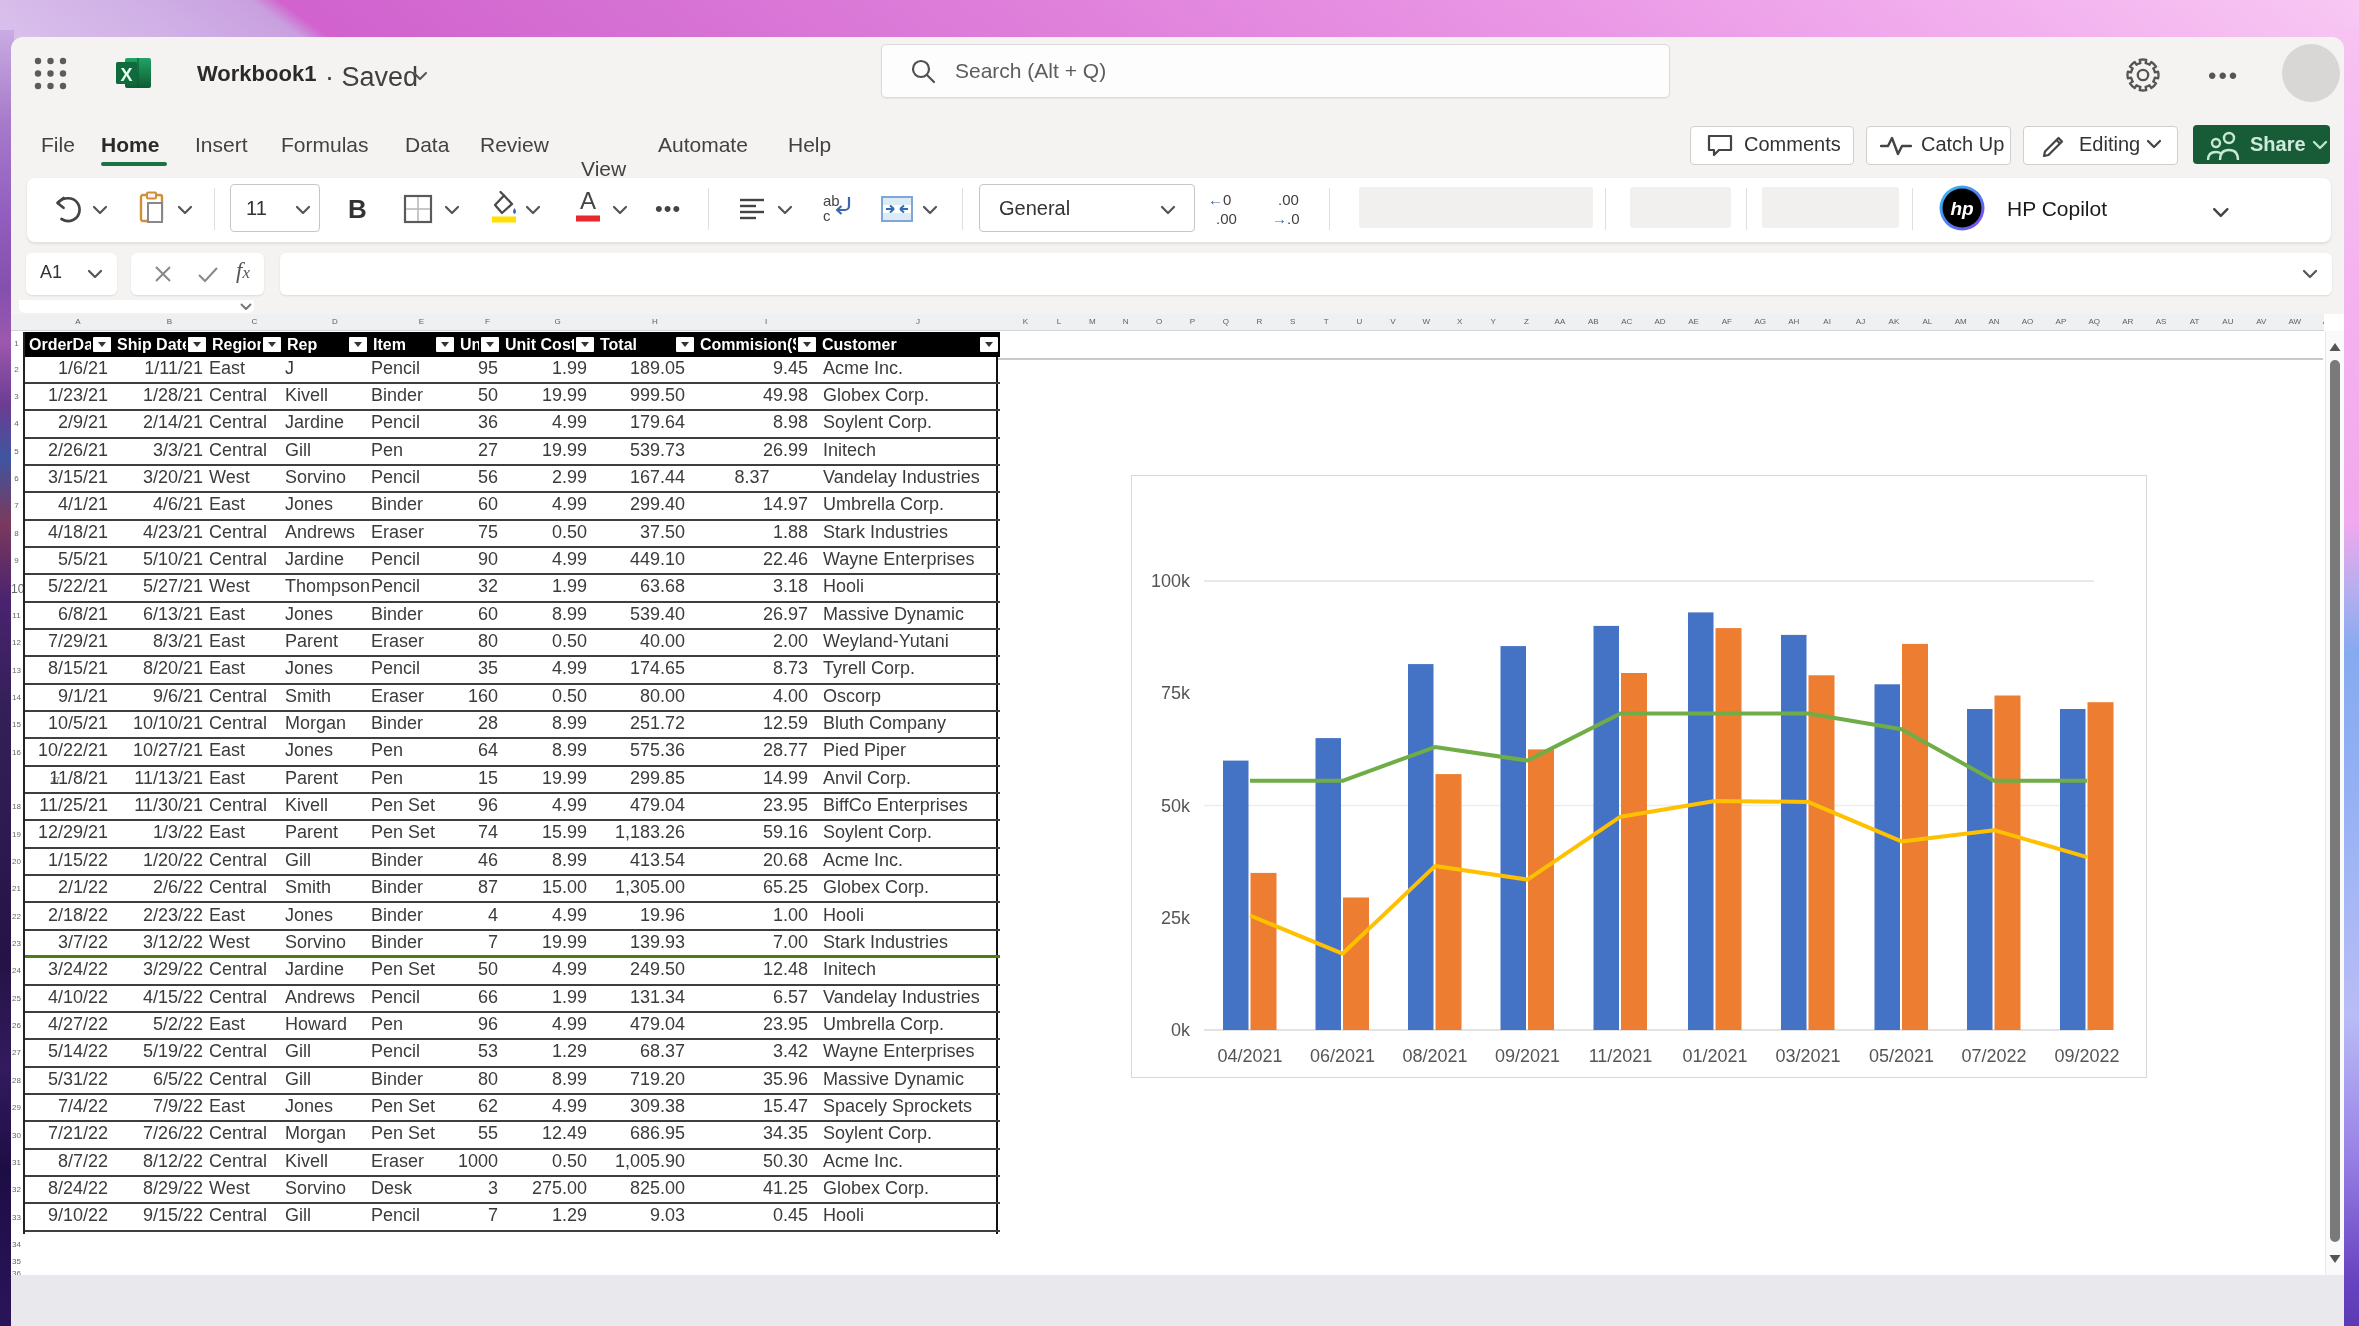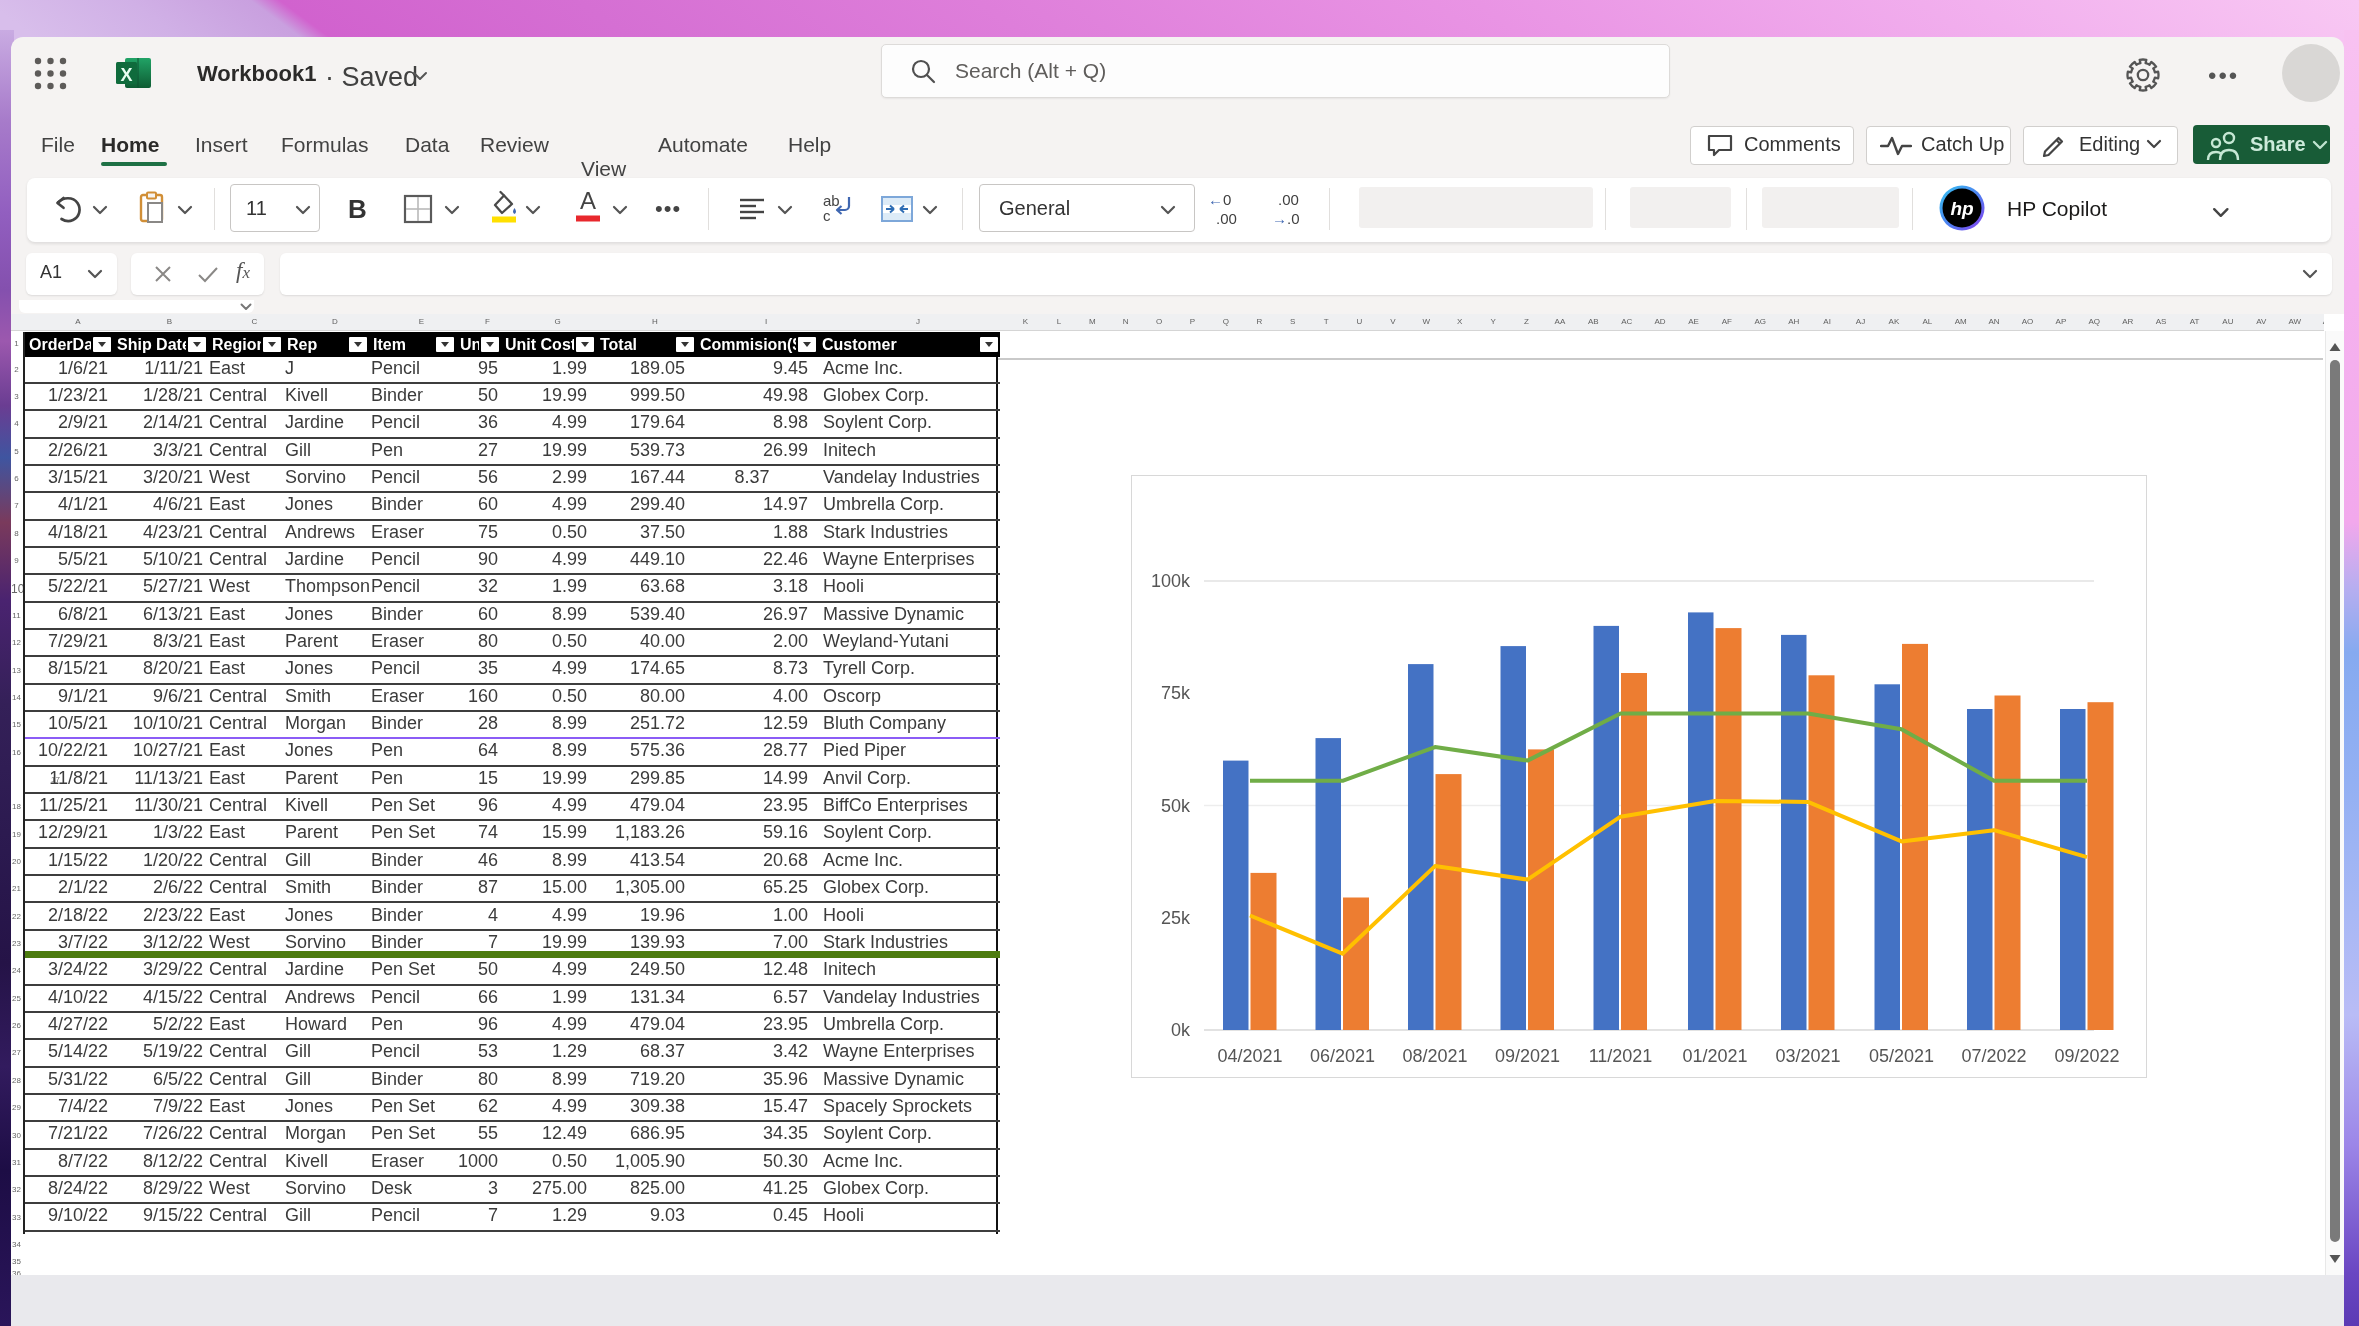--- a/index.html
+++ b/index.html
@@ -536,21 +536,21 @@
         <div style="position:absolute;top:-2px;height:25px;line-height:26px;font-size:18px;color:#3b3b3b;white-space:nowrap;left:88px;width:90px;text-align:right;">9/6/21</div>
         <div style="position:absolute;top:-2px;height:25px;line-height:26px;font-size:18px;color:#3b3b3b;white-space:nowrap;left:184px;width:74px;overflow:hidden;">Central</div>
         <div style="position:absolute;top:-2px;height:25px;line-height:26px;font-size:18px;color:#3b3b3b;white-space:nowrap;left:260px;width:84px;overflow:hidden;">Smith</div>
         <div style="position:absolute;top:-2px;height:25px;line-height:26px;font-size:18px;color:#3b3b3b;white-space:nowrap;left:346px;width:85px;overflow:hidden;">Eraser</div>
         <div style="position:absolute;top:-2px;height:25px;line-height:26px;font-size:18px;color:#3b3b3b;white-space:nowrap;left:431px;width:42px;text-align:right;">160</div>
         <div style="position:absolute;top:-2px;height:25px;line-height:26px;font-size:18px;color:#3b3b3b;white-space:nowrap;left:476px;width:86px;text-align:right;">0.50</div>
         <div style="position:absolute;top:-2px;height:25px;line-height:26px;font-size:18px;color:#3b3b3b;white-space:nowrap;left:571px;width:89px;text-align:right;">80.00</div>
         <div style="position:absolute;top:-2px;height:25px;line-height:26px;font-size:18px;color:#3b3b3b;white-space:nowrap;left:671px;width:112px;text-align:right;">4.00</div>
         <div style="position:absolute;top:-2px;height:25px;line-height:26px;font-size:18px;color:#3b3b3b;white-space:nowrap;left:798px;width:177px;overflow:hidden;">Oscorp</div>
       </div>
-      <div style="position:absolute;left:0;top:380.05px;width:975px;height:27.35px;box-sizing:border-box;border-bottom:2px solid #8b5cf6;">
+      <div style="position:absolute;left:0;top:380.05px;width:975px;height:27.35px;box-sizing:border-box;border-bottom:2px solid #404040;">
         <div style="position:absolute;top:-2px;height:25px;line-height:26px;font-size:18px;color:#3b3b3b;white-space:nowrap;left:0px;width:83px;text-align:right;">10/5/21</div>
         <div style="position:absolute;top:-2px;height:25px;line-height:26px;font-size:18px;color:#3b3b3b;white-space:nowrap;left:88px;width:90px;text-align:right;">10/10/21</div>
         <div style="position:absolute;top:-2px;height:25px;line-height:26px;font-size:18px;color:#3b3b3b;white-space:nowrap;left:184px;width:74px;overflow:hidden;">Central</div>
         <div style="position:absolute;top:-2px;height:25px;line-height:26px;font-size:18px;color:#3b3b3b;white-space:nowrap;left:260px;width:84px;overflow:hidden;">Morgan</div>
         <div style="position:absolute;top:-2px;height:25px;line-height:26px;font-size:18px;color:#3b3b3b;white-space:nowrap;left:346px;width:85px;overflow:hidden;">Binder</div>
         <div style="position:absolute;top:-2px;height:25px;line-height:26px;font-size:18px;color:#3b3b3b;white-space:nowrap;left:431px;width:42px;text-align:right;">28</div>
         <div style="position:absolute;top:-2px;height:25px;line-height:26px;font-size:18px;color:#3b3b3b;white-space:nowrap;left:476px;width:86px;text-align:right;">8.99</div>
         <div style="position:absolute;top:-2px;height:25px;line-height:26px;font-size:18px;color:#3b3b3b;white-space:nowrap;left:571px;width:89px;text-align:right;">251.72</div>
         <div style="position:absolute;top:-2px;height:25px;line-height:26px;font-size:18px;color:#3b3b3b;white-space:nowrap;left:671px;width:112px;text-align:right;">12.59</div>
         <div style="position:absolute;top:-2px;height:25px;line-height:26px;font-size:18px;color:#3b3b3b;white-space:nowrap;left:798px;width:177px;overflow:hidden;">Bluth Company</div>
@@ -632,21 +632,21 @@
         <div style="position:absolute;top:-2px;height:25px;line-height:26px;font-size:18px;color:#3b3b3b;white-space:nowrap;left:88px;width:90px;text-align:right;">2/23/22</div>
         <div style="position:absolute;top:-2px;height:25px;line-height:26px;font-size:18px;color:#3b3b3b;white-space:nowrap;left:184px;width:74px;overflow:hidden;">East</div>
         <div style="position:absolute;top:-2px;height:25px;line-height:26px;font-size:18px;color:#3b3b3b;white-space:nowrap;left:260px;width:84px;overflow:hidden;">Jones</div>
         <div style="position:absolute;top:-2px;height:25px;line-height:26px;font-size:18px;color:#3b3b3b;white-space:nowrap;left:346px;width:85px;overflow:hidden;">Binder</div>
         <div style="position:absolute;top:-2px;height:25px;line-height:26px;font-size:18px;color:#3b3b3b;white-space:nowrap;left:431px;width:42px;text-align:right;">4</div>
         <div style="position:absolute;top:-2px;height:25px;line-height:26px;font-size:18px;color:#3b3b3b;white-space:nowrap;left:476px;width:86px;text-align:right;">4.99</div>
         <div style="position:absolute;top:-2px;height:25px;line-height:26px;font-size:18px;color:#3b3b3b;white-space:nowrap;left:571px;width:89px;text-align:right;">19.96</div>
         <div style="position:absolute;top:-2px;height:25px;line-height:26px;font-size:18px;color:#3b3b3b;white-space:nowrap;left:671px;width:112px;text-align:right;">1.00</div>
         <div style="position:absolute;top:-2px;height:25px;line-height:26px;font-size:18px;color:#3b3b3b;white-space:nowrap;left:798px;width:177px;overflow:hidden;">Hooli</div>
       </div>
-      <div style="position:absolute;left:0;top:598.85px;width:975px;height:27.35px;box-sizing:border-box;border-bottom:7px solid #4d7c0f;">
+      <div style="position:absolute;left:0;top:598.85px;width:975px;height:27.35px;box-sizing:border-box;border-bottom:3px solid #4d7c0f;">
         <div style="position:absolute;top:-2px;height:25px;line-height:26px;font-size:18px;color:#3b3b3b;white-space:nowrap;left:0px;width:83px;text-align:right;">3/7/22</div>
         <div style="position:absolute;top:-2px;height:25px;line-height:26px;font-size:18px;color:#3b3b3b;white-space:nowrap;left:88px;width:90px;text-align:right;">3/12/22</div>
         <div style="position:absolute;top:-2px;height:25px;line-height:26px;font-size:18px;color:#3b3b3b;white-space:nowrap;left:184px;width:74px;overflow:hidden;">West</div>
         <div style="position:absolute;top:-2px;height:25px;line-height:26px;font-size:18px;color:#3b3b3b;white-space:nowrap;left:260px;width:84px;overflow:hidden;">Sorvino</div>
         <div style="position:absolute;top:-2px;height:25px;line-height:26px;font-size:18px;color:#3b3b3b;white-space:nowrap;left:346px;width:85px;overflow:hidden;">Binder</div>
         <div style="position:absolute;top:-2px;height:25px;line-height:26px;font-size:18px;color:#3b3b3b;white-space:nowrap;left:431px;width:42px;text-align:right;">7</div>
         <div style="position:absolute;top:-2px;height:25px;line-height:26px;font-size:18px;color:#3b3b3b;white-space:nowrap;left:476px;width:86px;text-align:right;">19.99</div>
         <div style="position:absolute;top:-2px;height:25px;line-height:26px;font-size:18px;color:#3b3b3b;white-space:nowrap;left:571px;width:89px;text-align:right;">139.93</div>
         <div style="position:absolute;top:-2px;height:25px;line-height:26px;font-size:18px;color:#3b3b3b;white-space:nowrap;left:671px;width:112px;text-align:right;">7.00</div>
         <div style="position:absolute;top:-2px;height:25px;line-height:26px;font-size:18px;color:#3b3b3b;white-space:nowrap;left:798px;width:177px;overflow:hidden;">Stark Industries</div>

